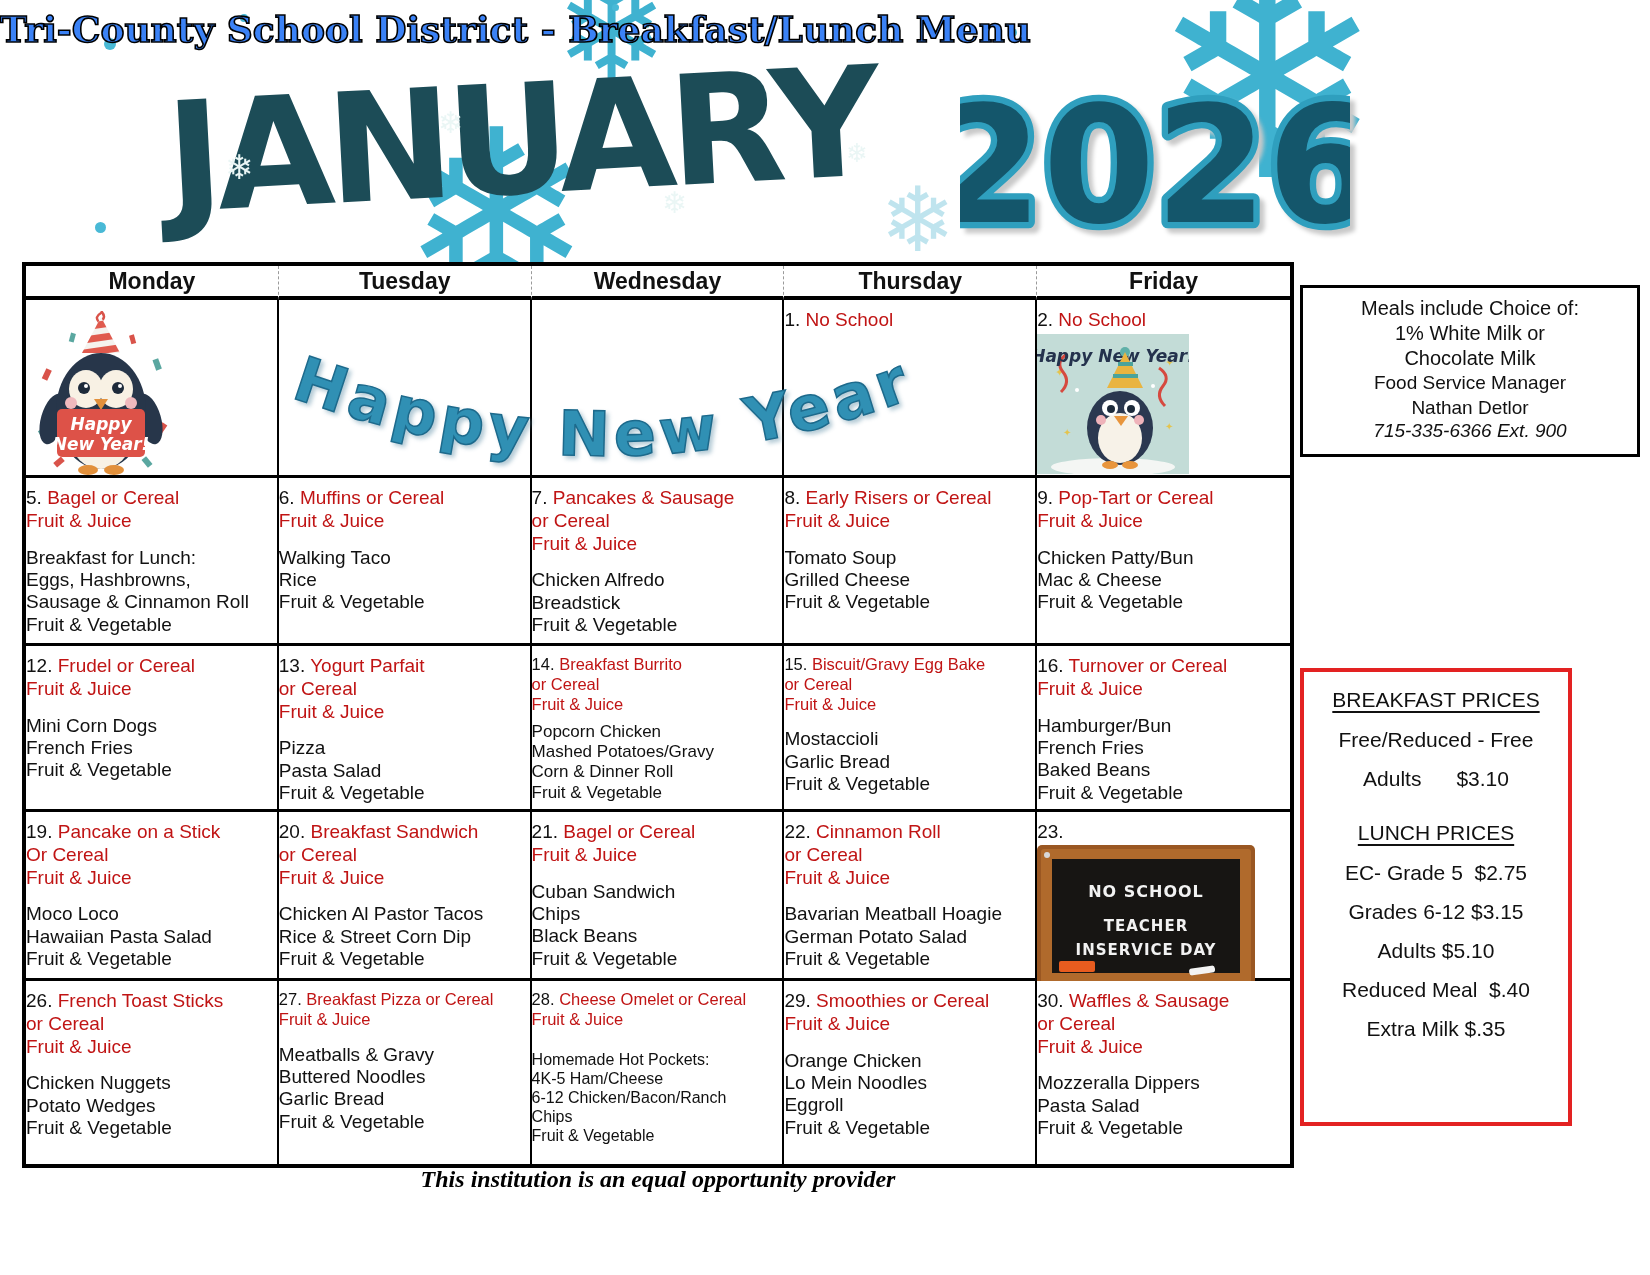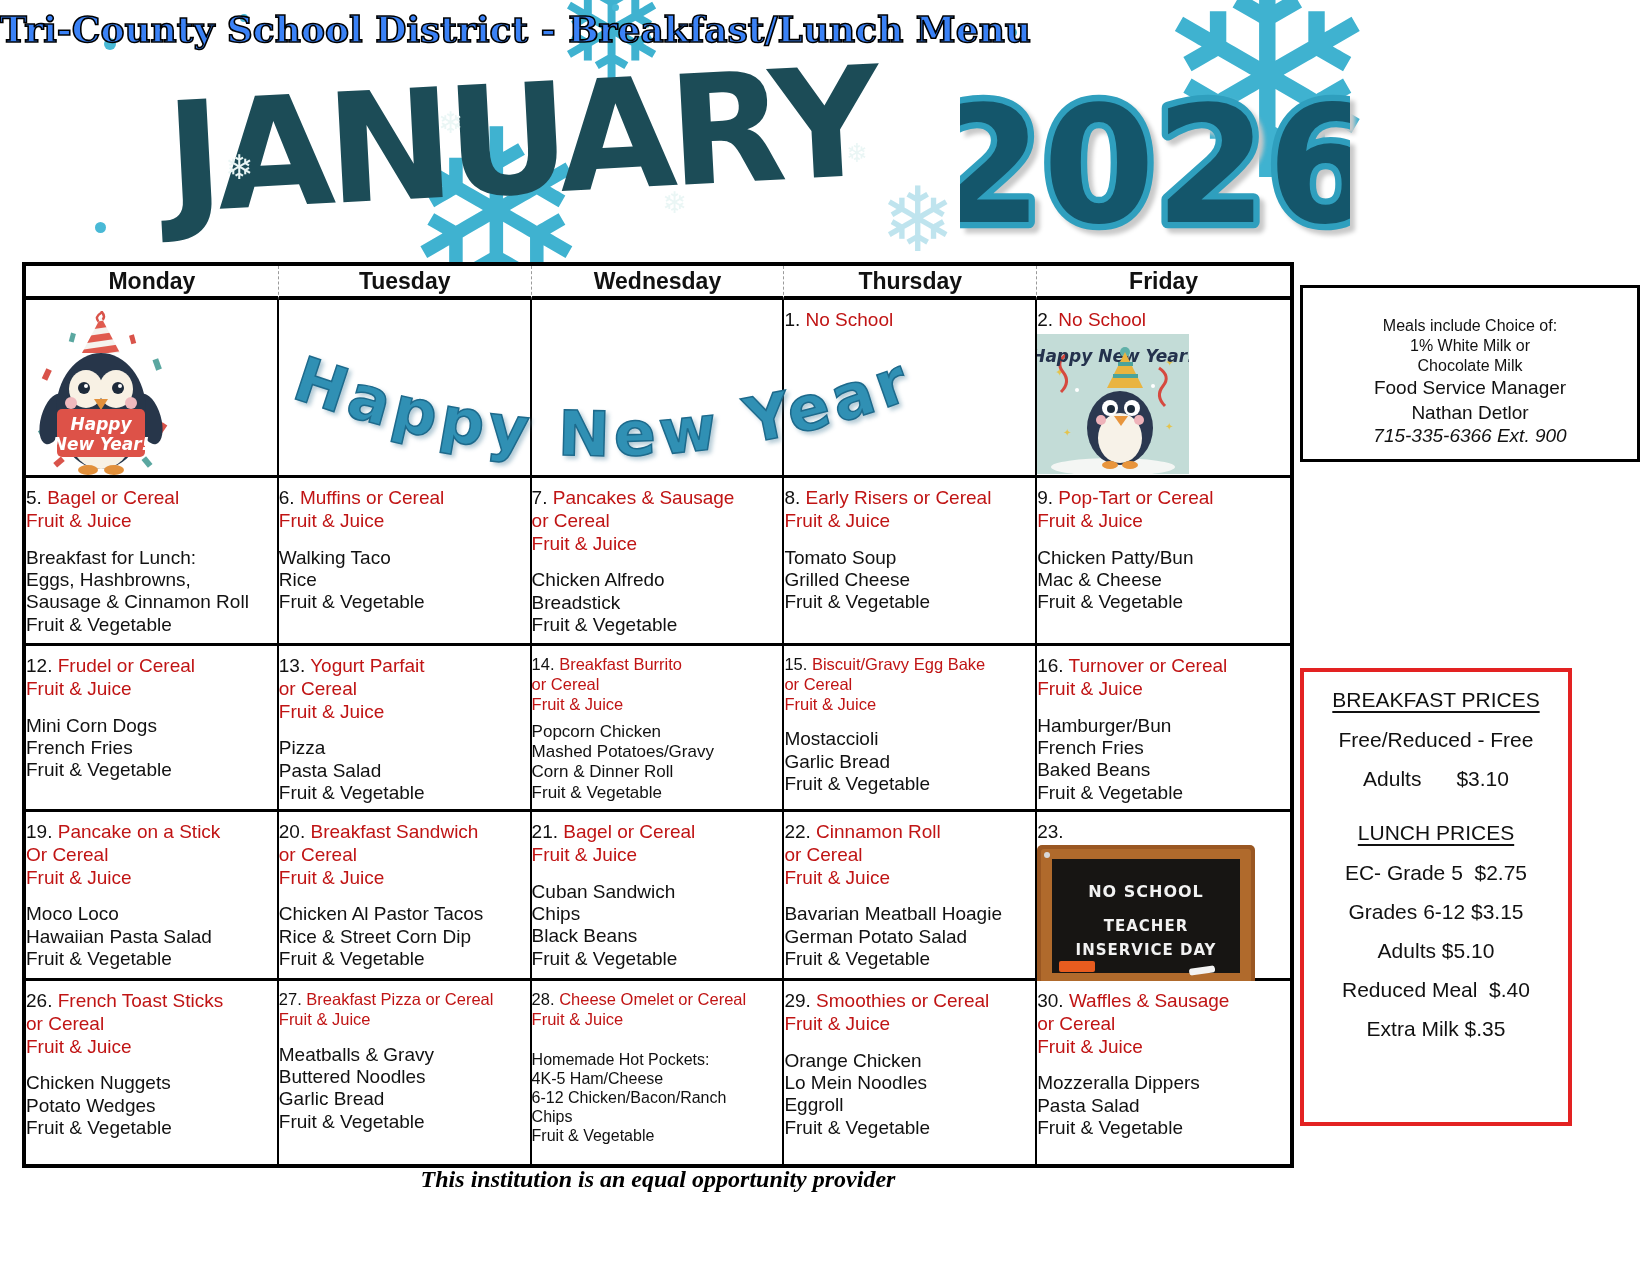--- a/index.html
+++ b/index.html
@@ -55,21 +55,21 @@
   .small-red .red-title, .small-red .red-rest { font-size:16.5px; }
   .mid-black .black-block { font-size:17px; margin-top:8px; }
   .small-black .black-block { font-size:16px; margin-top:20px; line-height:1.2; }
   .num-line { font-size:19px; color:#111; }
   .cell-art { margin-top:2px; }
   
   .info-box {
     position:absolute; left:1300px; top:285px; width:340px; box-sizing:border-box;
     border:3px solid #000; text-align:center; padding:8px 4px 12px; z-index:2; background:#fff;
   }
-  .meals-note { font-size:16px; line-height:1.25;margin-top:20px; }
+  .meals-note { font-size:20px; line-height:1.25; }
   .subject-note {
     font-size:34px; font-weight:bold; line-height:1.3; margin:16px 0 20px;
     text-decoration:underline; text-decoration-thickness:3px; text-underline-offset:5px;
   }
   .manager-line { font-size:19px; line-height:1.3; }
   .manager-phone { font-size:19px; font-style:italic; }
   .price-box {
     position:absolute; left:1300px; top:668px; width:272px; height:458px; box-sizing:border-box;
     border:4px solid #e32222; text-align:center; padding-top:16px; z-index:2; background:#fff;
     font-size:21px;

